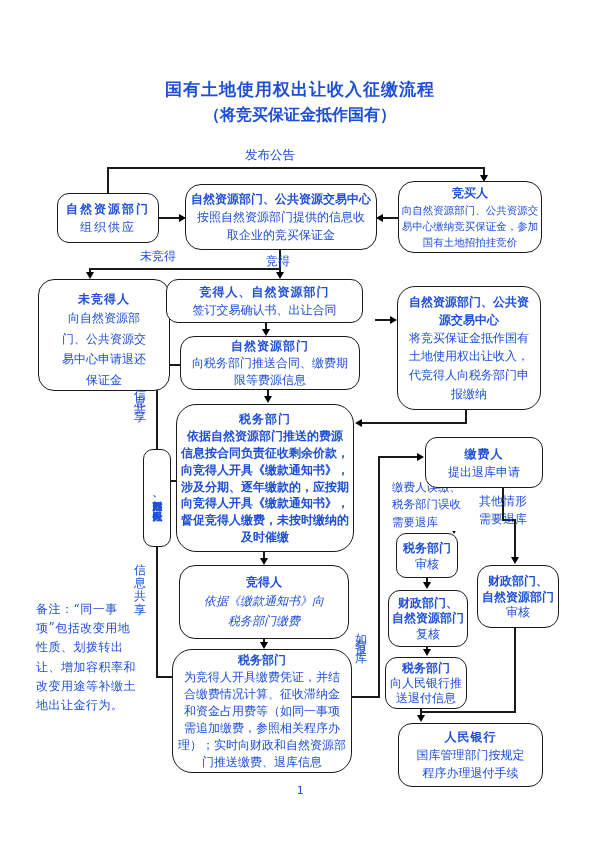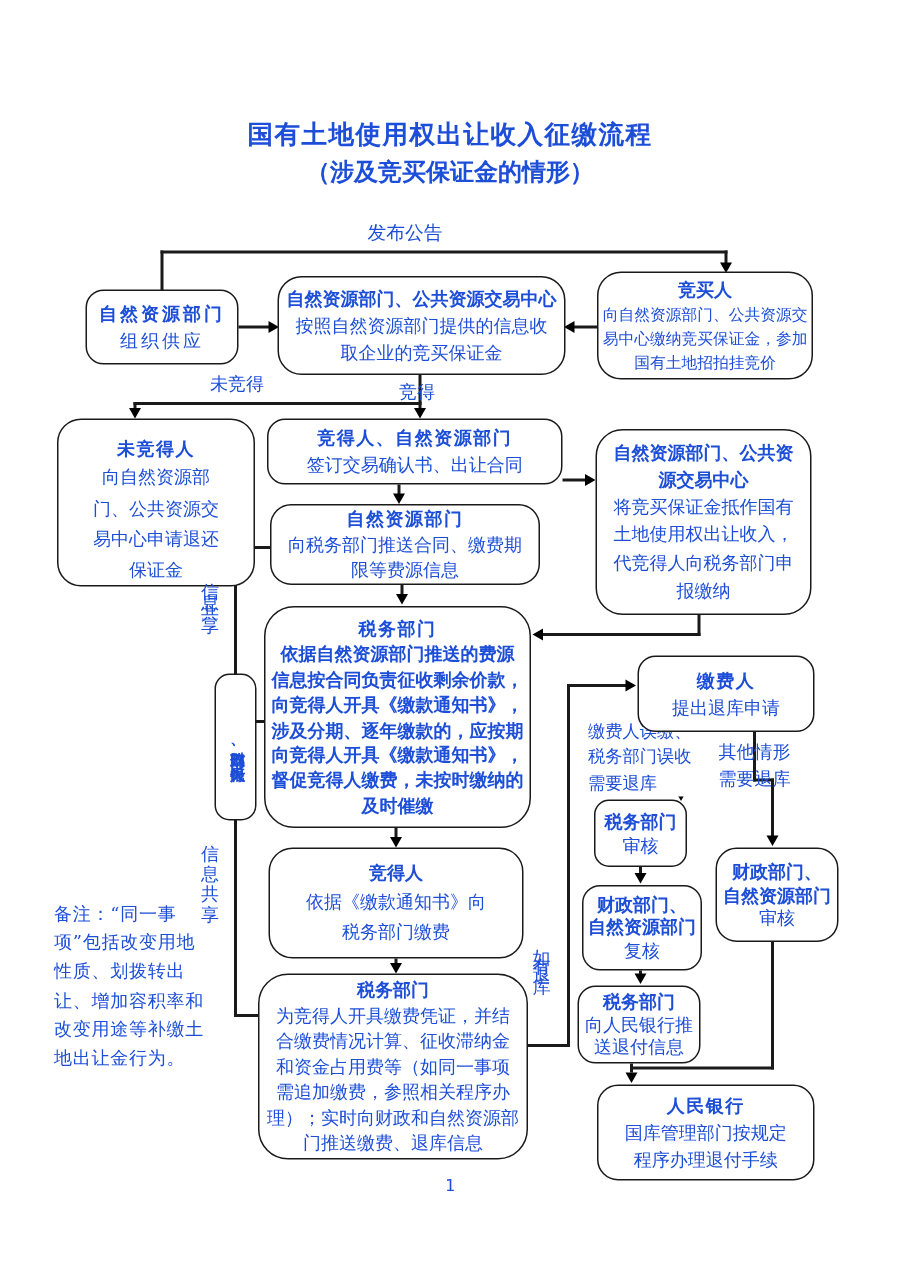--- a/index.html
+++ b/index.html
@@ -23,21 +23,21 @@
   .arr.l{border-top:4px solid transparent;border-bottom:4px solid transparent;border-right:7px solid #000;}
   .lbl{position:absolute;font-size:12px;white-space:pre-line;z-index:3;line-height:1.5;}
   .vert{writing-mode:vertical-rl;text-orientation:upright;}
 </style>
 </head>
 <body>
 
 <div id="page">
 
   <div class="ttl" style="top:78px;font-size:17px;letter-spacing:1px;">国有土地使用权出让收入征缴流程</div>
-  <div class="ttl" style="top:105px;font-size:16px;">（涉及竞买保证金的情形）</div>
+  <div class="ttl" style="top:105px;font-size:16px;">（将竞买保证金抵作国有）</div>
 
   <div class="ln" style="left:107px;top:167px;width:2px;height:27px;"></div>
   <div class="ln" style="left:107px;top:167px;width:378px;height:2px;"></div>
   <div class="ln" style="left:483px;top:167px;width:2px;height:10px;"></div>
   <div class="arr d" style="left:480px;top:175px;"></div>
 
   <div class="ln" style="left:159px;top:217px;width:22px;height:2px;"></div>
   <div class="arr r" style="left:179px;top:214px;"></div>
   <div class="ln" style="left:382px;top:217px;width:17px;height:2px;"></div>
   <div class="arr l" style="left:376px;top:214px;"></div>
@@ -130,21 +130,21 @@
   </div>
 
   <div class="bx" style="left:38px;top:279px;width:132px;height:112px;justify-content:flex-end;">
     <div class="t" style="letter-spacing:1px;">未竞得人</div>
     <div class="b" style="line-height:1.7;">向自然资源部
 门、公共资源交
 易中心申请退还
 保证金</div>
   </div>
 
-  <div class="bx" style="left:178px;top:279px;width:197px;height:44px;border-radius:12px;">
+  <div class="bx" style="left:166px;top:279px;width:197px;height:44px;border-radius:12px;">
     <div class="t" style="letter-spacing:1px;">竞得人、自然资源部门</div>
     <div class="b">签订交易确认书、出让合同</div>
   </div>
 
   <div class="bx" style="left:397px;top:286px;width:144px;height:124px;border-radius:18px;">
     <div class="t">自然资源部门、公共资
 源交易中心</div>
     <div class="b" style="line-height:1.55;">将竞买保证金抵作国有
 土地使用权出让收入，
 代竞得人向税务部门申
@@ -163,21 +163,21 @@
 信息按合同负责征收剩余价款，
 向竞得人开具《缴款通知书》，
 涉及分期、逐年缴款的，应按期
 向竞得人开具《缴款通知书》，
 督促竞得人缴费，未按时缴纳的
 及时催缴</div>
   </div>
 
   <div class="bx" style="left:179px;top:565px;width:170px;height:74px;">
     <div class="t">竞得人</div>
-    <div class="b" style="line-height:1.7;">依据《缴款通知书》向
+    <div class="b" style="line-height:1.7;font-style:italic;">依据《缴款通知书》向
 税务部门缴费</div>
   </div>
 
   <div class="bx" style="left:172px;top:649px;width:180px;height:124px;border-radius:20px;padding:0 2px;">
     <div class="t">税务部门</div>
     <div class="b" style="line-height:1.42;">为竞得人开具缴费凭证，并结
 合缴费情况计算、征收滞纳金
 和资金占用费等（如同一事项
 需追加缴费，参照相关程序办
 理）；实时向财政和自然资源部

